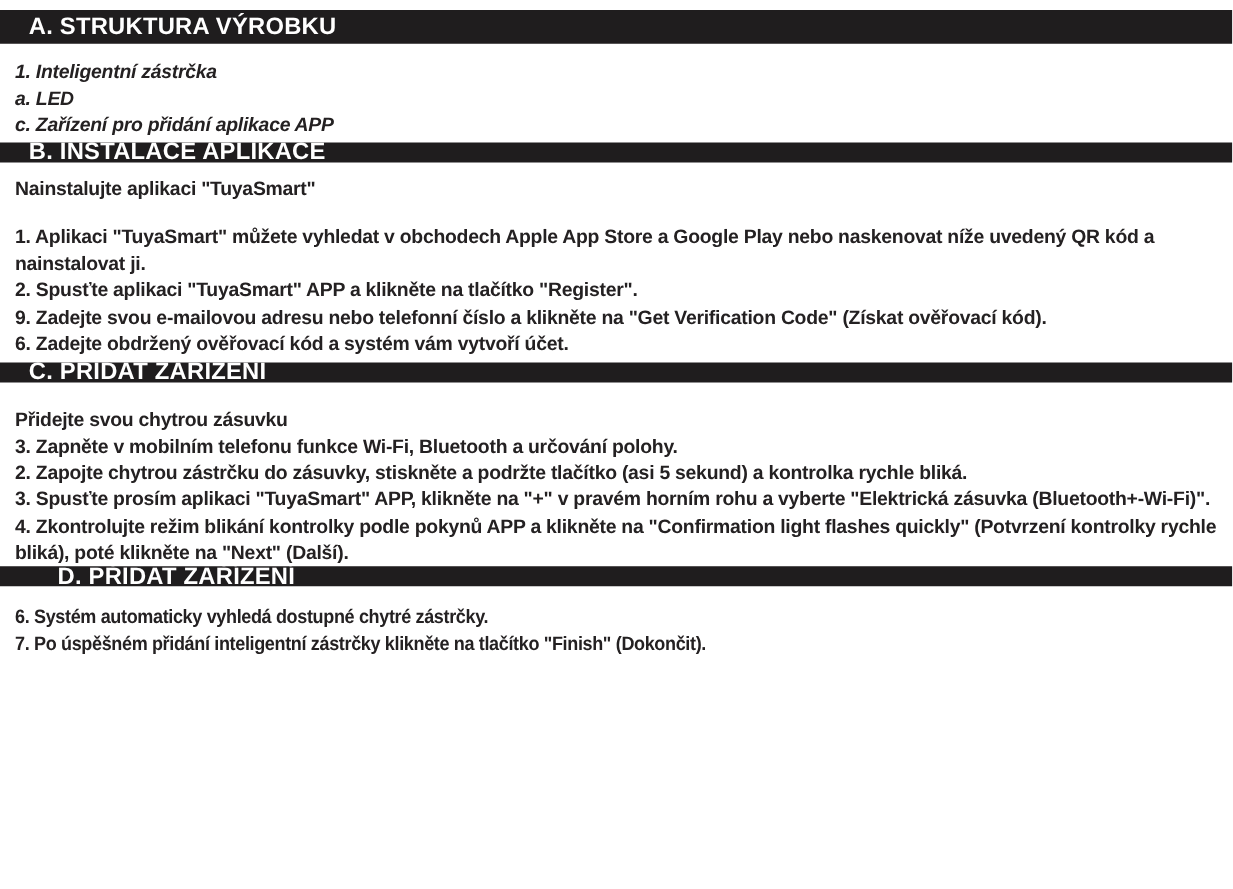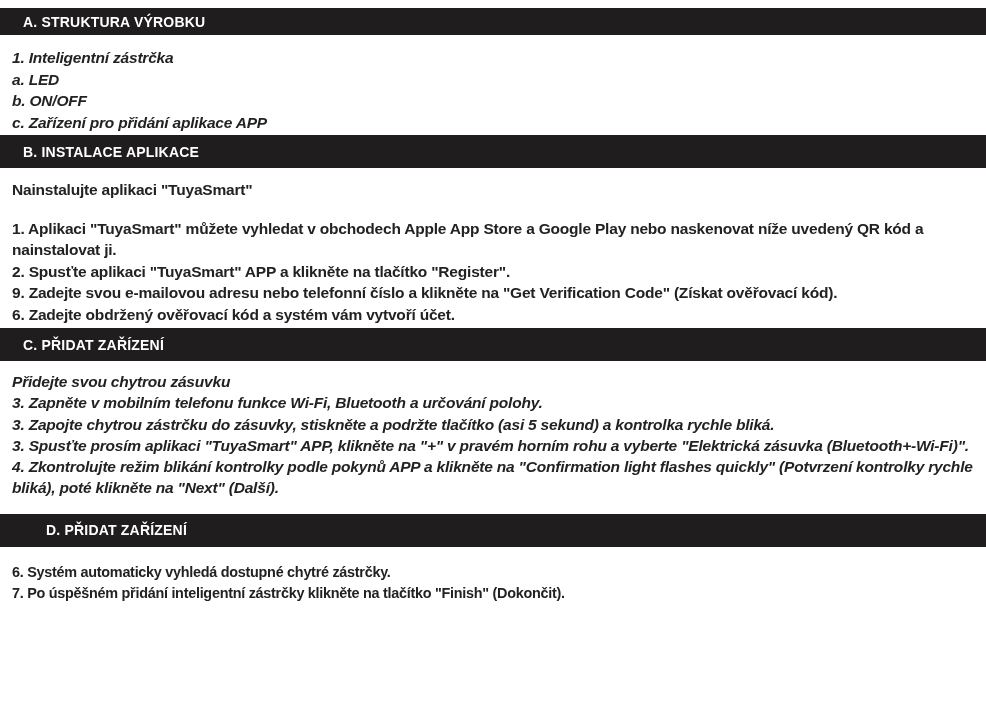--- a/index.html
+++ b/index.html
@@ -12,54 +12,54 @@
     width: 986px;
     height: 711px;
     background: #ffffff;
     font-family: "Liberation Sans", sans-serif;
     font-weight: bold;
     color: #242122;
     overflow: hidden;
   }
   .bar {
     background: #1f1d1e;
-    height: 33px;
+    height: 16px;
     display: flex;
     align-items: center;
     padding-left: 23px;
     box-sizing: border-box;
   }
   .bar h2 {
     margin: 0;
     color: #ffffff;
-    font-size: 14px;
+    font-size: 19px;
     line-height: 1;
     letter-spacing: 0.2px;
     font-weight: bold;
     white-space: nowrap;
   }
   #bar-a { margin-top: 8px; height: 27px; }
   #bar-b { margin-top: 2px; }
   #bar-c { margin-top: 3px; text-align: right; }
-  #bar-d { margin-top: 15px; padding-left: 46px; }
+  #bar-d { margin-top: 0px; padding-left: 46px; }
 
   .body-text {
     margin: 0 12px;
     font-size: 15.5px;
     line-height: 21.5px;
     letter-spacing: -0.2px;
   }
   .body-text p {
     margin: 0;
     padding: 0;
   }
   #sec-a-body { margin-top: 12px; font-style: italic; }
   #sec-b-intro { margin-top: 11px; }
   #sec-b-list { margin-top: 17px; }
-  #sec-c-body { margin-top: 10px; line-height: 21.3px; font-style: italic; }
+  #sec-c-body { margin-top: 20px; line-height: 21.3px; }
   #sec-d-body {
     margin-top: 14px;
     
     transform: scaleX(0.93);
     transform-origin: 0 0;
     width: 1040px;
     letter-spacing: -0.3px;
   }
 </style>
 </head>
@@ -67,21 +67,20 @@
 
 <div class="page">
 
   <section>
     <header id="bar-a" class="bar">
       <h2>A. STRUKTURA VÝROBKU</h2>
     </header>
     <div id="sec-a-body" class="body-text">
       <p>1. Inteligentní zástrčka</p>
       <p>a. LED</p>
-      <p>b. ON/OFF</p>
       <p>c. Zařízení pro přidání aplikace APP</p>
     </div>
   </section>
 
   <section>
     <header id="bar-b" class="bar">
       <h2>B. INSTALACE APLIKACE</h2>
     </header>
     <div id="sec-b-intro" class="body-text">
       <p>Nainstalujte aplikaci "TuyaSmart"</p>
@@ -94,21 +93,21 @@
     </div>
   </section>
 
   <section>
     <header id="bar-c" class="bar">
       <h2>C. PŘIDAT ZAŘÍZENÍ</h2>
     </header>
     <div id="sec-c-body" class="body-text">
       <p>Přidejte svou chytrou zásuvku</p>
       <p>3. Zapněte v mobilním telefonu funkce Wi-Fi, Bluetooth a určování polohy.</p>
-      <p>3. Zapojte chytrou zástrčku do zásuvky, stiskněte a podržte tlačítko (asi 5 sekund) a kontrolka rychle bliká.</p>
+      <p>2. Zapojte chytrou zástrčku do zásuvky, stiskněte a podržte tlačítko (asi 5 sekund) a kontrolka rychle bliká.</p>
       <p>3. Spusťte prosím aplikaci "TuyaSmart" APP, klikněte na "+" v pravém horním rohu a vyberte "Elektrická zásuvka (Bluetooth+-Wi-Fi)".</p>
       <p>4. Zkontrolujte režim blikání kontrolky podle pokynů APP a klikněte na "Confirmation light flashes quickly" (Potvrzení kontrolky rychle bliká), poté klikněte na "Next" (Další).</p>
     </div>
   </section>
 
   <section>
     <header id="bar-d" class="bar">
       <h2>D. PŘIDAT ZAŘÍZENÍ</h2>
     </header>
     <div id="sec-d-body" class="body-text">

